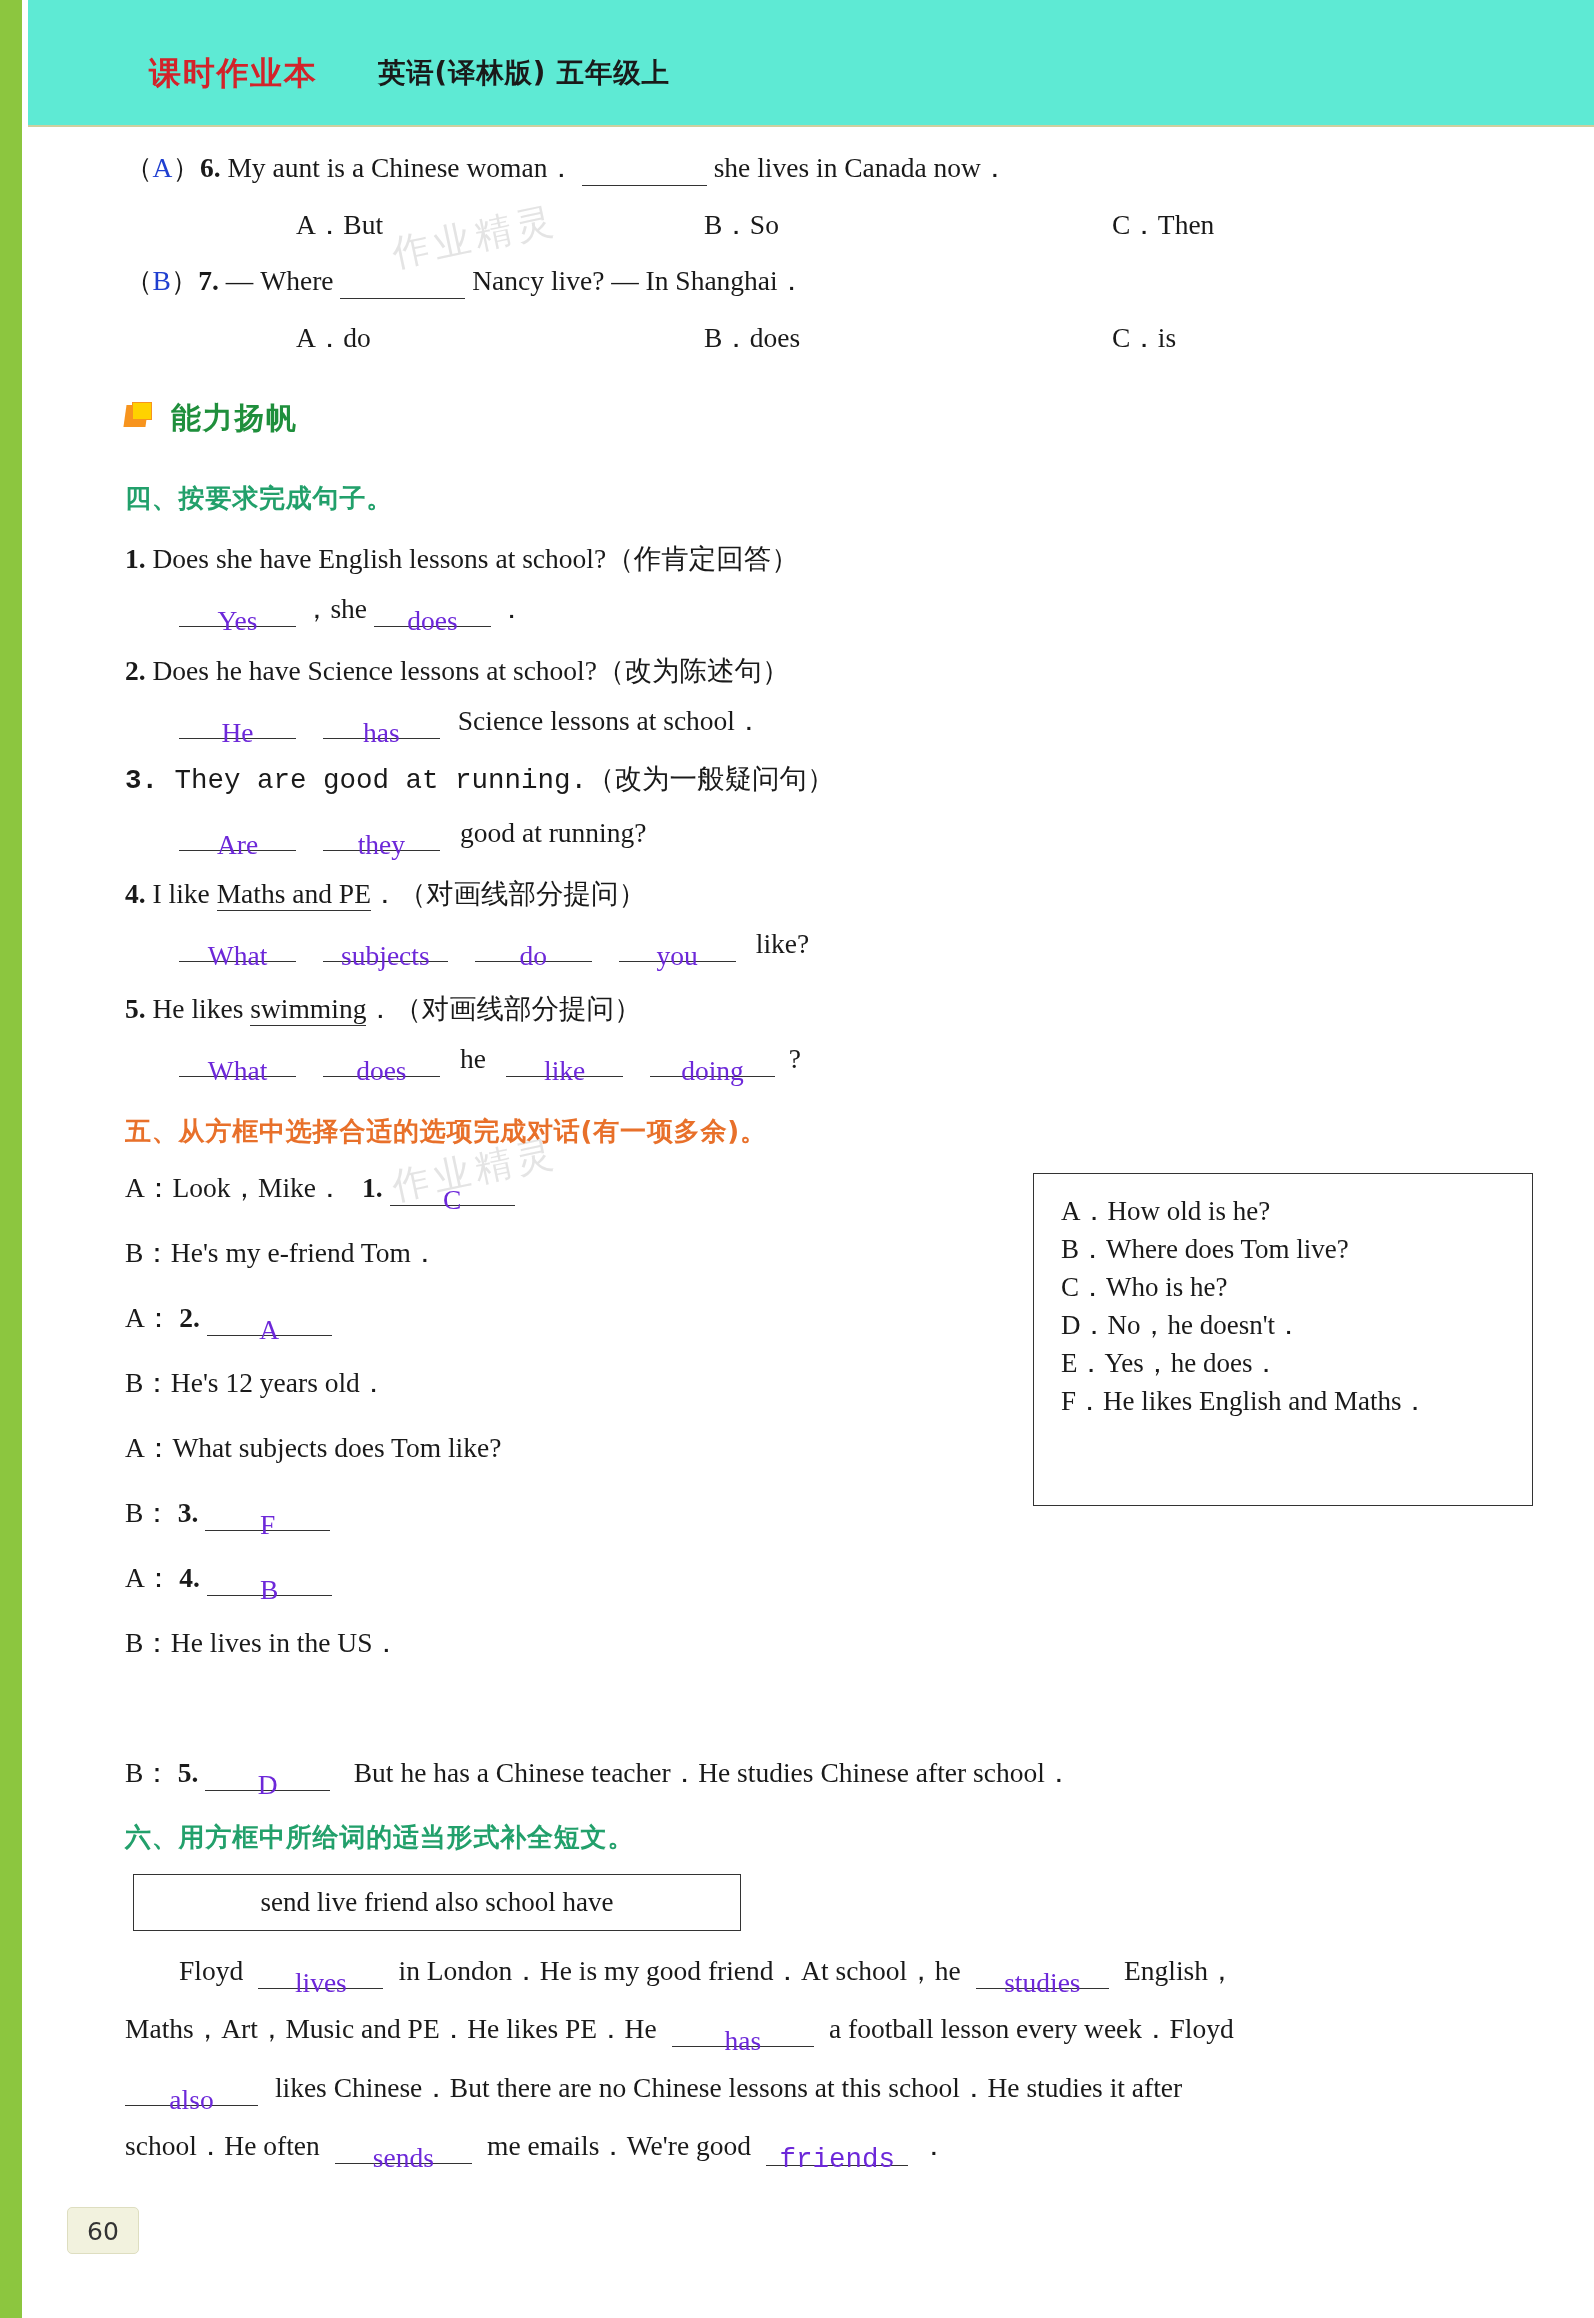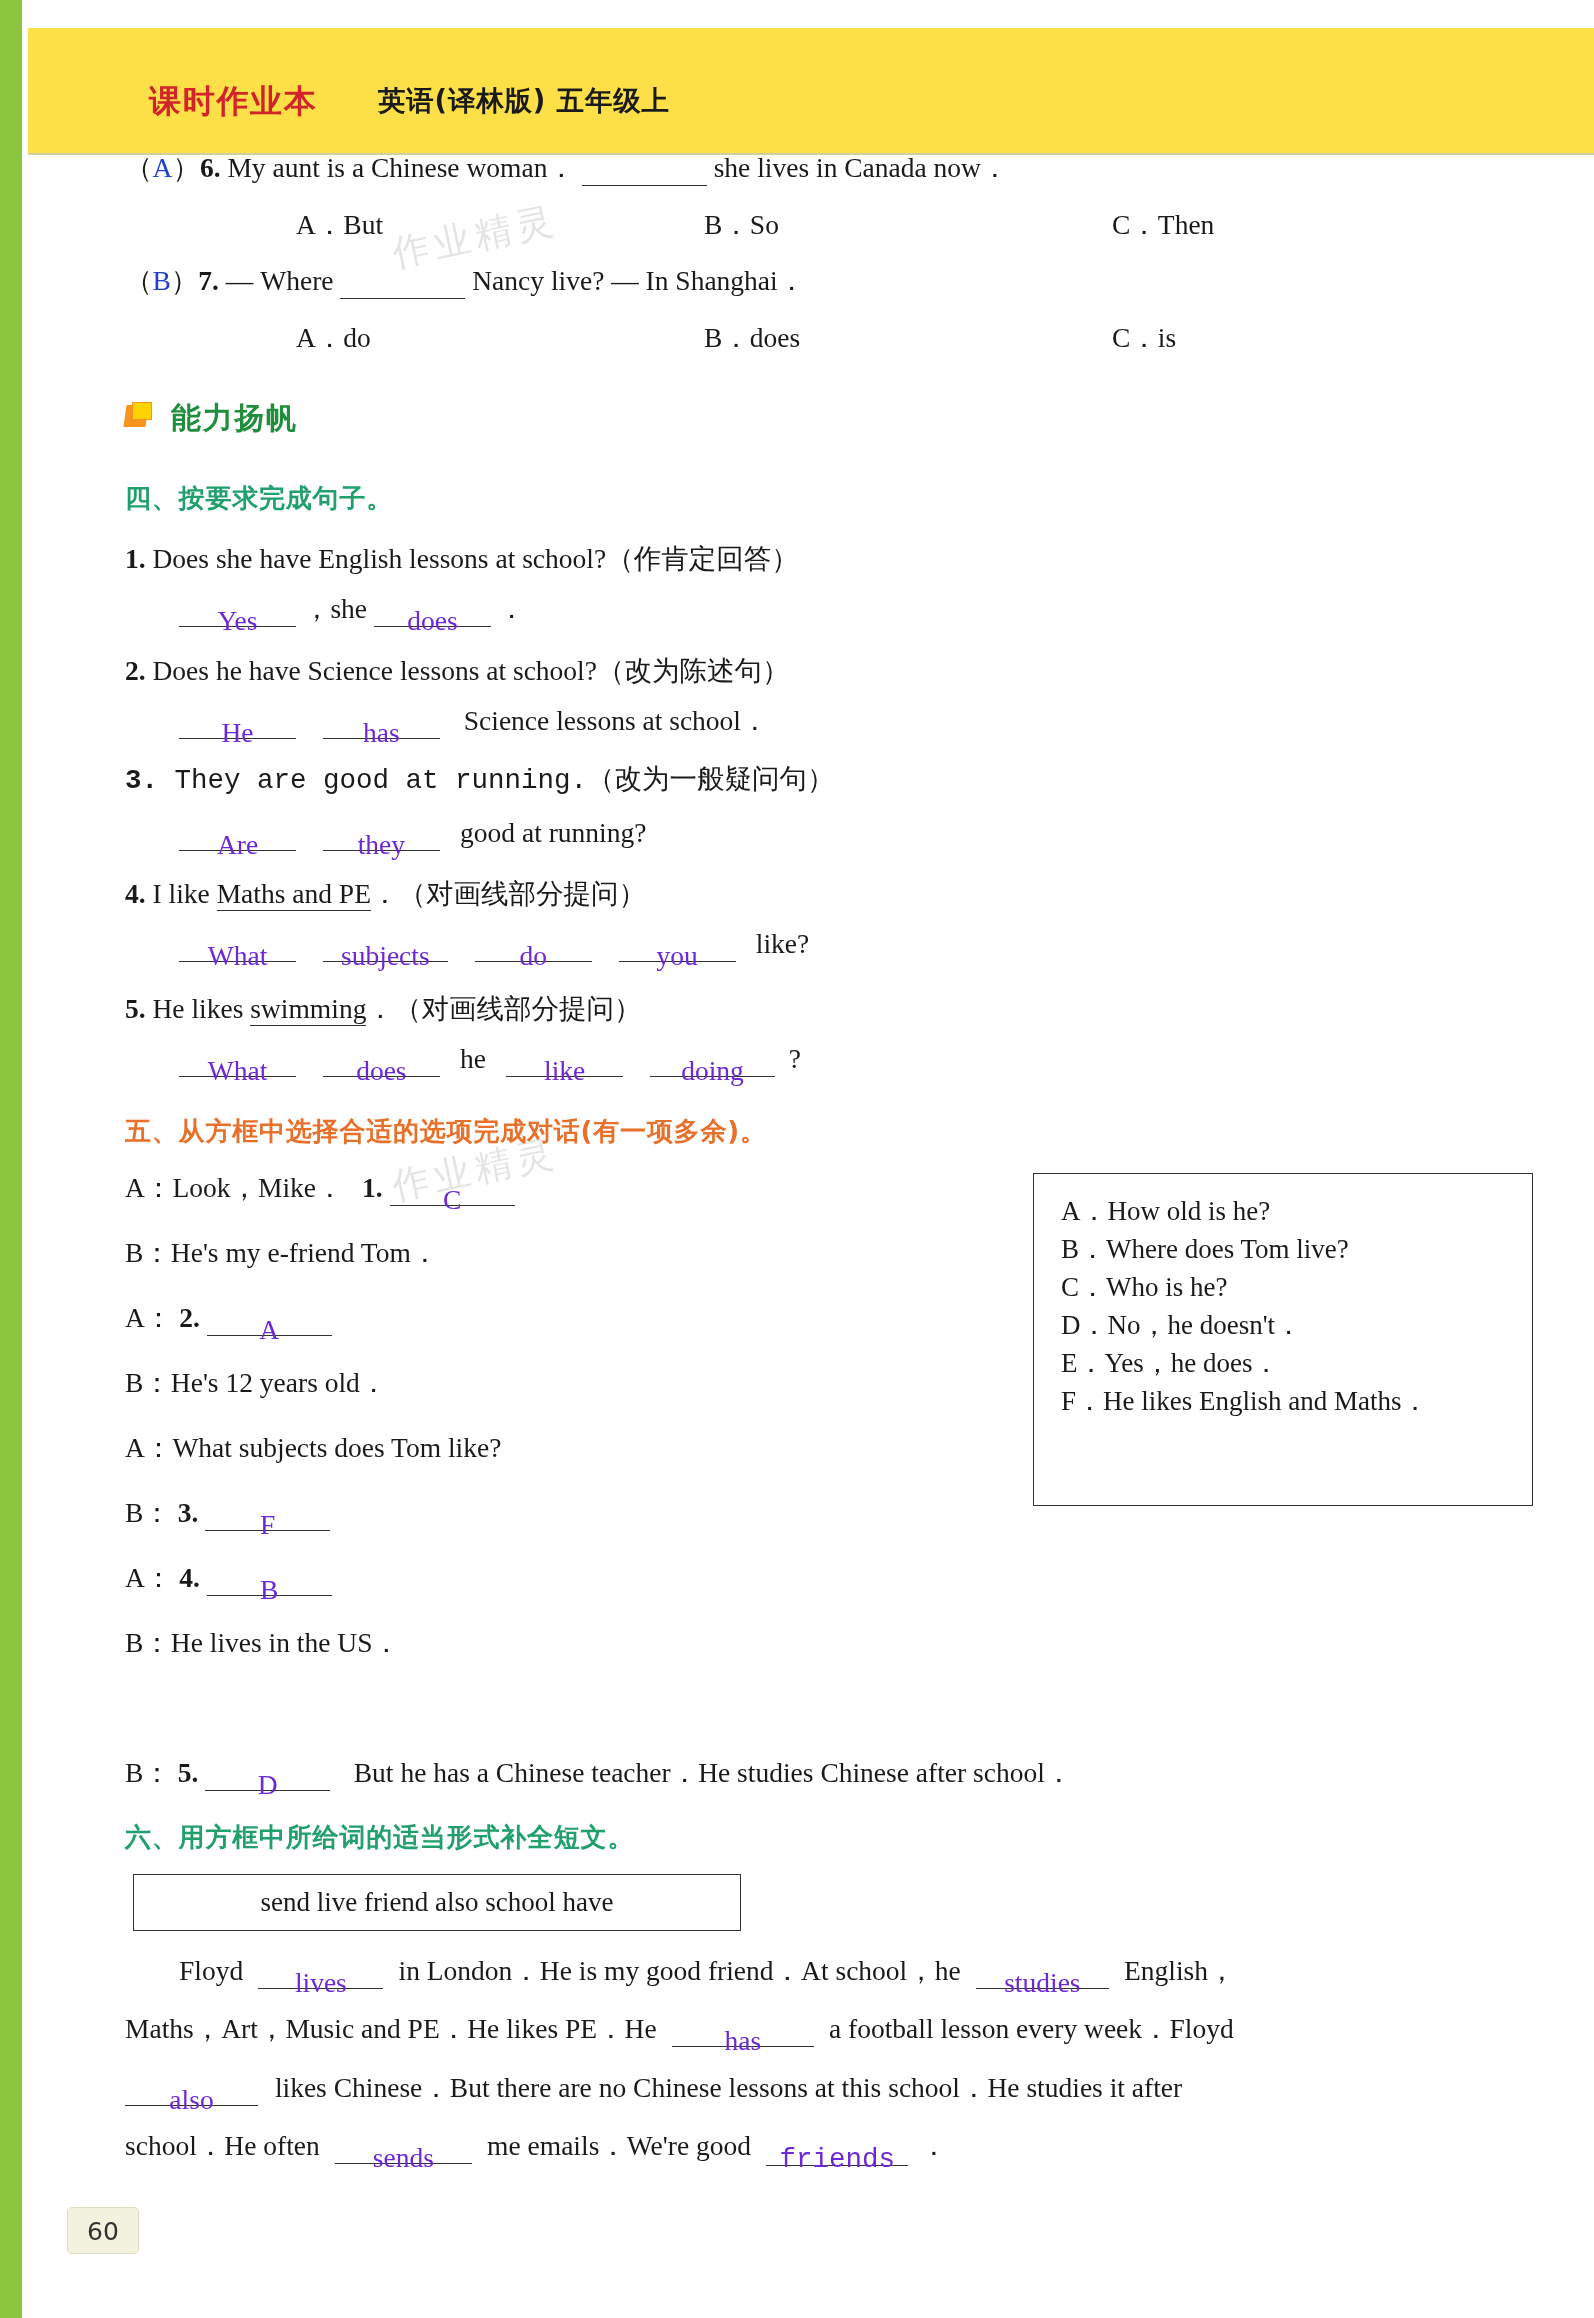--- a/index.html
+++ b/index.html
@@ -36,24 +36,23 @@
     height: 2319px;
     background: #ffffff;
   }
   
   .header {
     position: absolute;
     left: 28px;
     top: 0;
     width: 1567px;
     height: 127px;
-    background: #fde047;
+    background: #5eead4;
     border-bottom: 2.5px solid #cfcf9f;
     box-sizing: border-box;
-    margin-top: 28px;
   }
   .header-title {
     position: absolute;
     left: 121px;
     top: 52px;
     font-family: "DejaVu Sans", sans-serif;
     font-weight: bold;
     font-size: 32px;
     color: #d2232a;
     letter-spacing: 1.7px;
@@ -254,21 +253,21 @@
     <span>．</span>
   </div>
 
   <div class="line" style="left:125px; top:653px;">
     <span class="bold">2.</span>
     <span>Does he have Science lessons at school?（改为陈述句）</span>
   </div>
   <div class="line" style="left:179px; top:703px;">
     <span class="answer-box" style="width:117px;"><span class="val">He</span></span>
     <span class="answer-box" style="width:117px; margin-left:20px;"><span class="val">has</span></span>
-    <span style="margin-left:17px;">Science lessons at school．</span>
+    <span style="margin-left:11px;">Science lessons at school．</span>
   </div>
 
   <div class="line" style="left:125px; top:763px;font-family:Liberation Mono, monospace;">
     <span class="bold">3.</span>
     <span>They are good at running.（改为一般疑问句）</span>
   </div>
   <div class="line" style="left:179px; top:815px;">
     <span class="answer-box" style="width:117px;"><span class="val">Are</span></span>
     <span class="answer-box" style="width:117px; margin-left:20px;"><span class="val">they</span></span>
     <span style="margin-left:13.3px;">good at running?</span>

